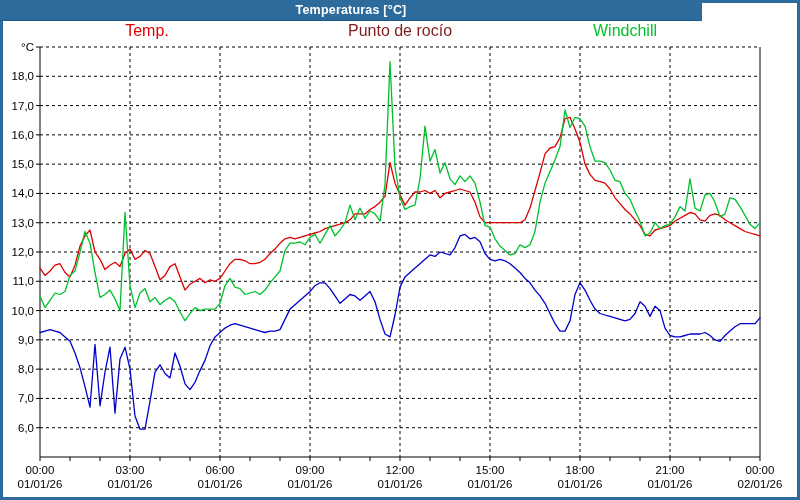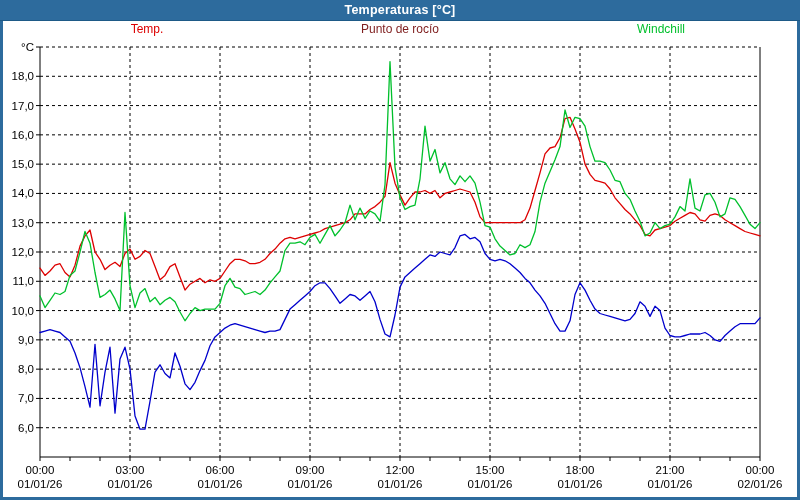--- a/index.html
+++ b/index.html
@@ -1,47 +1,47 @@
 <!DOCTYPE html>
 <html><head>
 <meta charset="utf-8">
 <style>
   html,body{margin:0;padding:0;background:#ffffff;}
   .window{
     position:relative;width:800px;height:500px;background:#ffffff;overflow:hidden;
     font-family:"Liberation Sans","DejaVu Sans",sans-serif;
   }
   .titlebar{
-    position:absolute;top:0;left:0;width:800px;height:20px;
+    position:absolute;top:0;left:0;width:702px;height:20px;
     background:#2d6b9d;border-bottom:1px solid #1e5websafe;
     border-bottom:1px solid #1e5a87;z-index:3;
     display:flex;align-items:center;justify-content:center;
   }
   .titlebar span{
     color:#ffffff;font-size:12.5px;font-weight:bold;letter-spacing:0.2px;
   }
   .legend{position:absolute;top:22px;left:0;width:800px;height:16px;z-index:2;}
   .legend span{
     position:absolute;transform:translateX(-50%);
-    font-size:12px;white-space:nowrap;
+    font-size:16px;white-space:nowrap;
   }
   svg{position:absolute;top:0;left:0;z-index:1;}
   text{font-family:"Liberation Sans","DejaVu Sans",sans-serif;}
 </style>
 </head>
 <body>
 
 <div class="window">
   <div class="titlebar" style="background: rgb(45, 107, 157);">
     <span>Temperaturas [°C]</span>
   </div>
   <div class="legend">
     <span style="color: rgb(221, 0, 0); left: 147px;">Temp.</span>
     <span style="color: #7f1d1d; left: 400px;">Punto de rocío</span>
-    <span style="color: rgb(0, 192, 44); left: 661px;">Windchill</span>
+    <span style="color: rgb(0, 192, 44); left: 625px;">Windchill</span>
   </div>
   <svg id="plot" width="800" height="500">
       <rect x="1.5" y="1.5" width="797" height="497" fill="none" stroke="#2d6b9d" stroke-width="3"></rect>
       <g>
         <line x1="40" y1="427.7142857142857" x2="760" y2="427.7142857142857" stroke="#000000" stroke-width="1" stroke-dasharray="3 3"></line>
         <line x1="40" y1="398.42857142857144" x2="760" y2="398.42857142857144" stroke="#000000" stroke-width="1" stroke-dasharray="3 3"></line>
         <line x1="40" y1="369.14285714285717" x2="760" y2="369.14285714285717" stroke="#000000" stroke-width="1" stroke-dasharray="3 3"></line>
         <line x1="40" y1="339.85714285714283" x2="760" y2="339.85714285714283" stroke="#000000" stroke-width="1" stroke-dasharray="3 3"></line>
         <line x1="40" y1="310.57142857142856" x2="760" y2="310.57142857142856" stroke="#000000" stroke-width="1" stroke-dasharray="3 3"></line>
         <line x1="40" y1="281.2857142857143" x2="760" y2="281.2857142857143" stroke="#000000" stroke-width="1" stroke-dasharray="3 3"></line>

